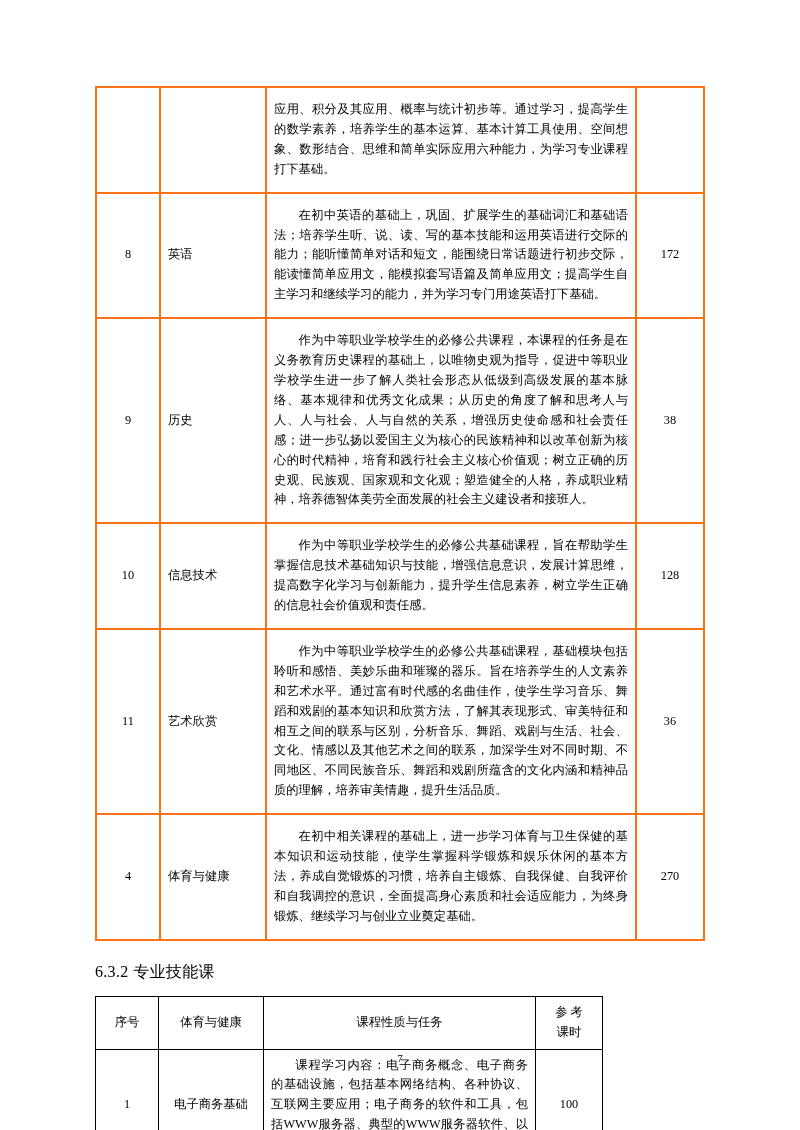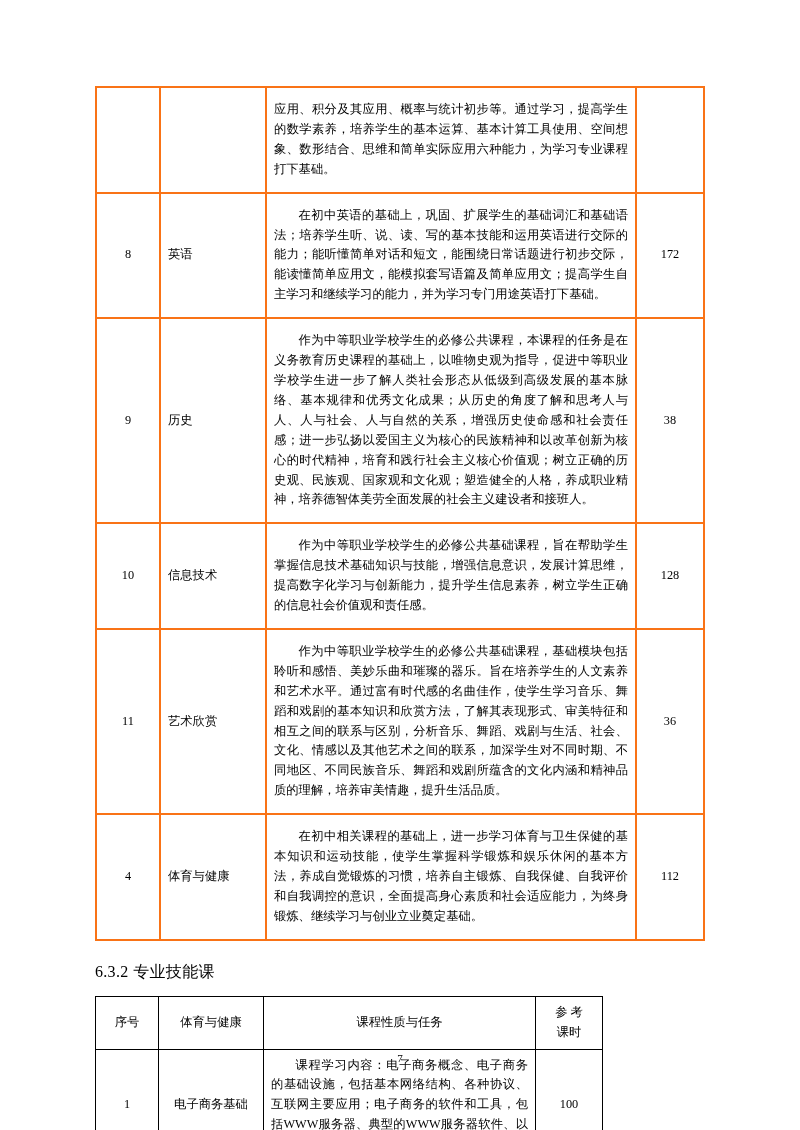--- a/index.html
+++ b/index.html
@@ -143,21 +143,21 @@
           </td>
           <td class="col-hours">36</td>
         </tr>
 
         <tr>
           <td class="col-no">4</td>
           <td class="col-name">体育与健康</td>
           <td class="col-desc desc">
             <p>在初中相关课程的基础上，进一步学习体育与卫生保健的基本知识和运动技能，使学生掌握科学锻炼和娱乐休闲的基本方法，养成自觉锻炼的习惯，培养自主锻炼、自我保健、自我评价和自我调控的意识，全面提高身心素质和社会适应能力，为终身锻炼、继续学习与创业立业奠定基础。</p>
           </td>
-          <td class="col-hours">112</td>
+          <td class="col-hours">270</td>
         </tr>
       </tbody>
     </table>
 
     <div class="section-title">
       <span class="num">6.3.2</span>
       <span>专业技能课</span>
     </div>
 
     <table class="doc-table2">

